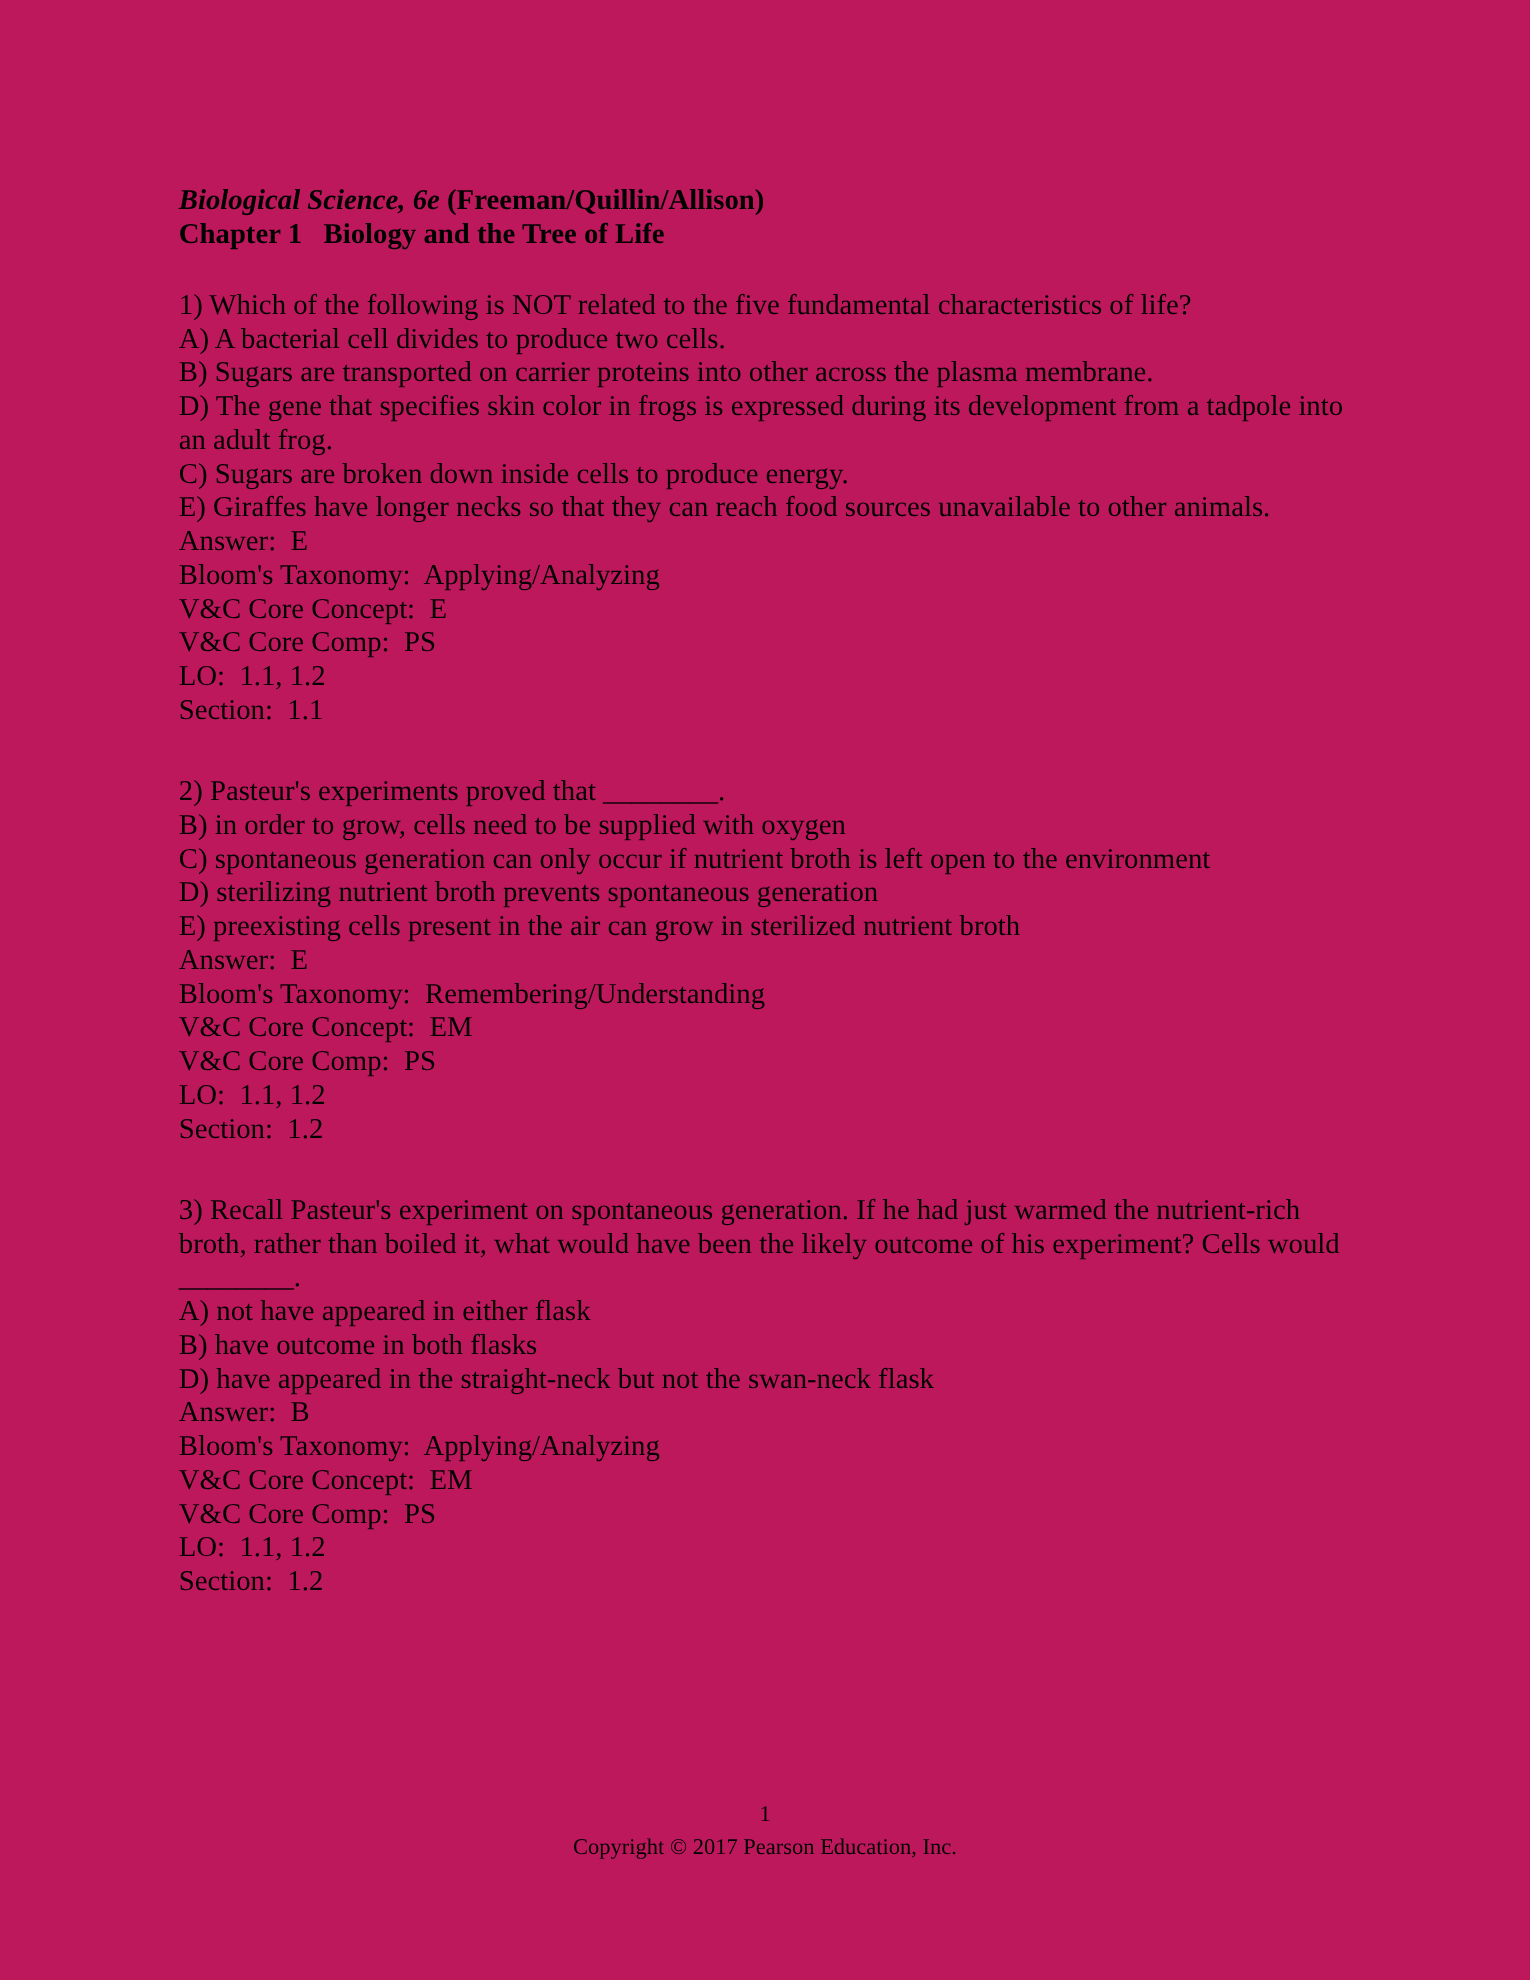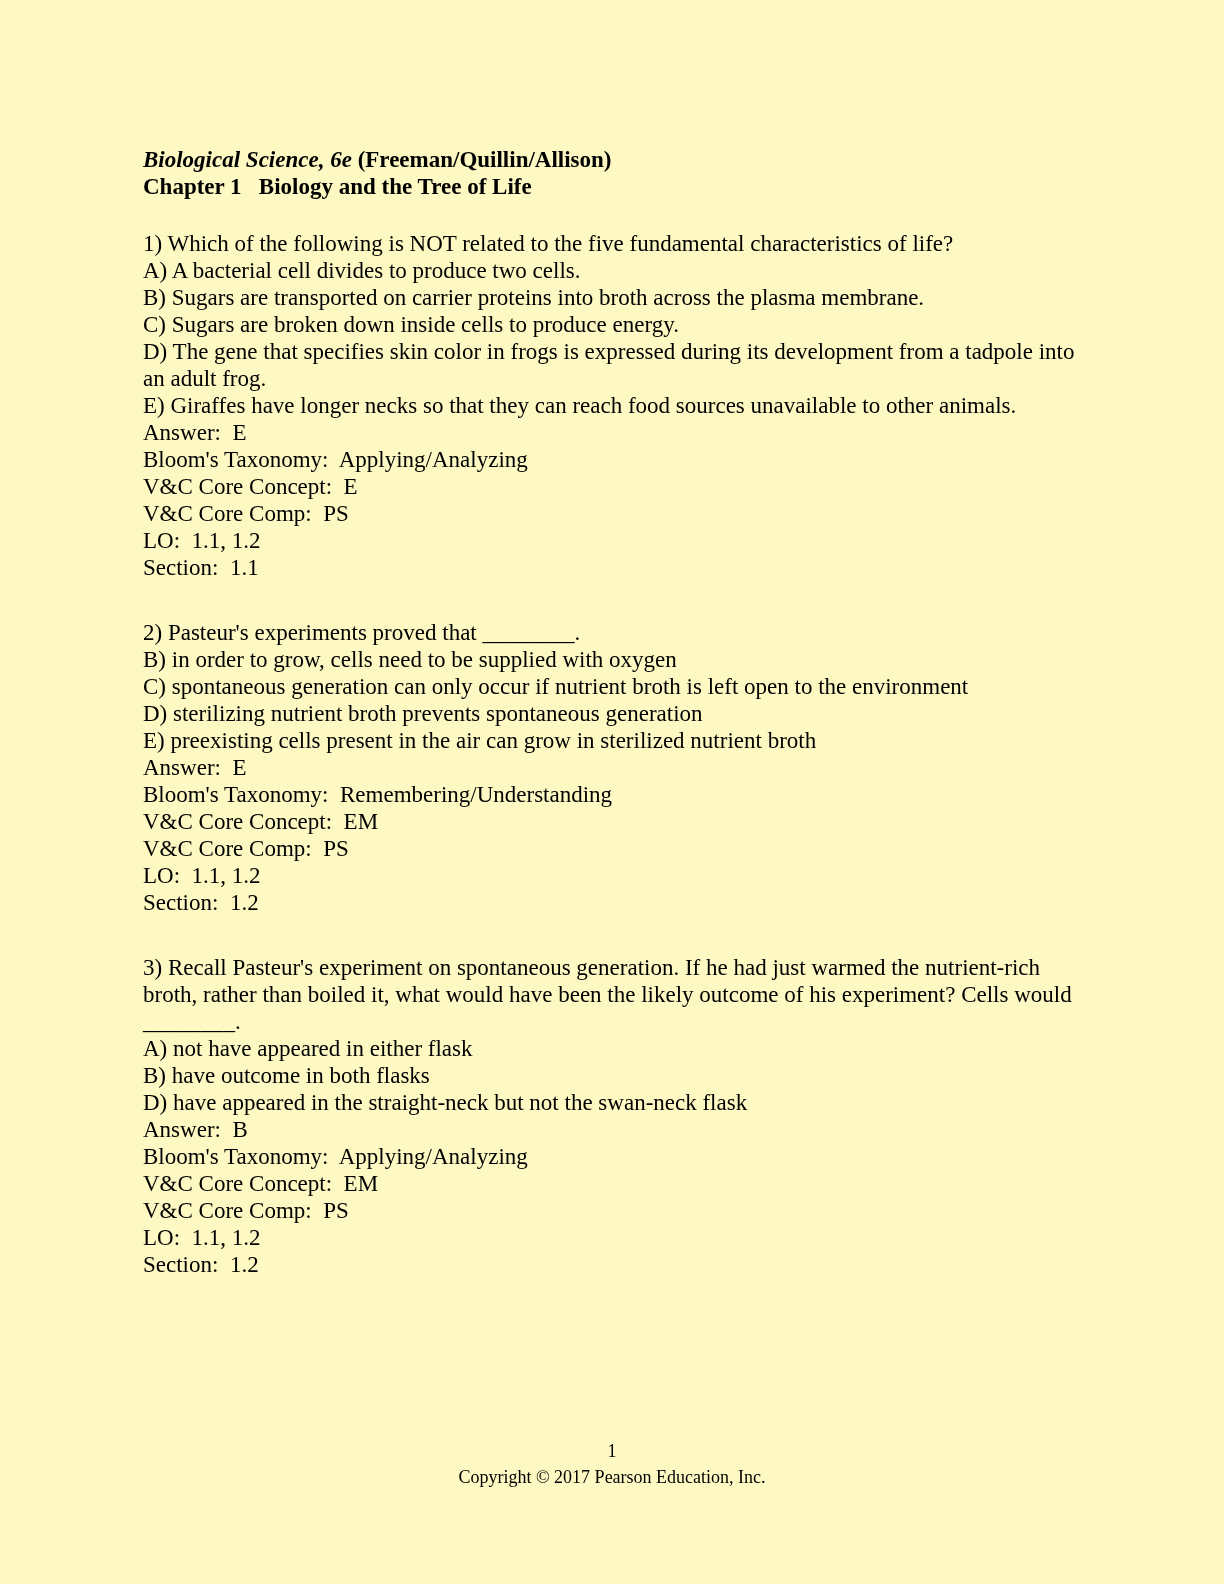--- a/index.html
+++ b/index.html
@@ -2,21 +2,21 @@
 <html><head>
 <meta charset="utf-8">
 <style>
   * { margin: 0; padding: 0; box-sizing: border-box; }
   html, body { background: #ffffff; }
   .page {
     position: relative;
     width: 1224px;
     height: 1584px;
     margin: 0 auto;
-    background: #fef9c3;
+    background: #be185d;
     color: #000000;
     font-family: "Liberation Serif", serif;
     font-size: 23px;
     line-height: 27px;
     padding: 146px 143px 0 143px;
     overflow: hidden;
   }
   .doc-header { font-weight: bold; }
   .hdr-line { white-space: pre-wrap; }
   .italic { font-style: italic; }
@@ -39,23 +39,23 @@
 <div class="page">
 
   <div class="doc-header">
     <div class="hdr-line"><span class="italic">Biological Science, 6e</span><span> (Freeman/Quillin/Allison)</span></div>
     <div class="hdr-line">Chapter 1   Biology and the Tree of Life</div>
   </div>
 
   <div class="question-block first">
     <div class="line">1) Which of the following is NOT related to the five fundamental characteristics of life?</div>
     <div class="line">A) A bacterial cell divides to produce two cells.</div>
-    <div class="line">B) Sugars are transported on carrier proteins into broth across the plasma membrane.</div>
+    <div class="line">B) Sugars are transported on carrier proteins into other across the plasma membrane.</div>
+    <div class="line">D) The gene that specifies skin color in frogs is expressed during its development from a tadpole into an adult frog.</div>
     <div class="line">C) Sugars are broken down inside cells to produce energy.</div>
-    <div class="line">D) The gene that specifies skin color in frogs is expressed during its development from a tadpole into an adult frog.</div>
     <div class="line">E) Giraffes have longer necks so that they can reach food sources unavailable to other animals.</div>
     <div class="line">Answer:  E</div>
     <div class="line">Bloom's Taxonomy:  Applying/Analyzing</div>
     <div class="line">V&amp;C Core Concept:  E</div>
     <div class="line">V&amp;C Core Comp:  PS</div>
     <div class="line">LO:  1.1, 1.2</div>
     <div class="line">Section:  1.1</div>
   </div>
 
   <div class="question-block">

